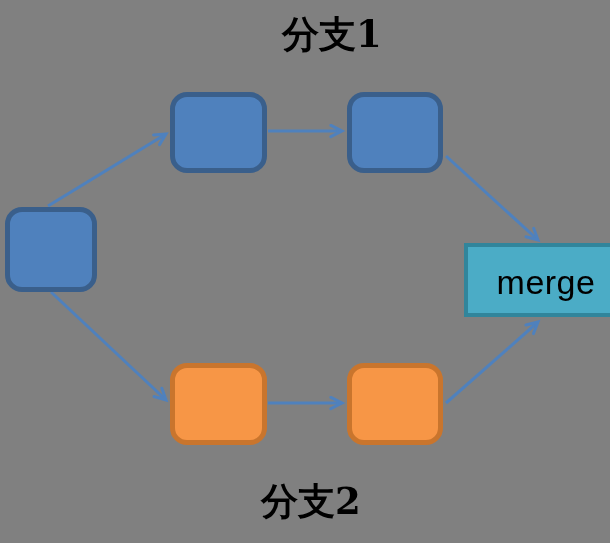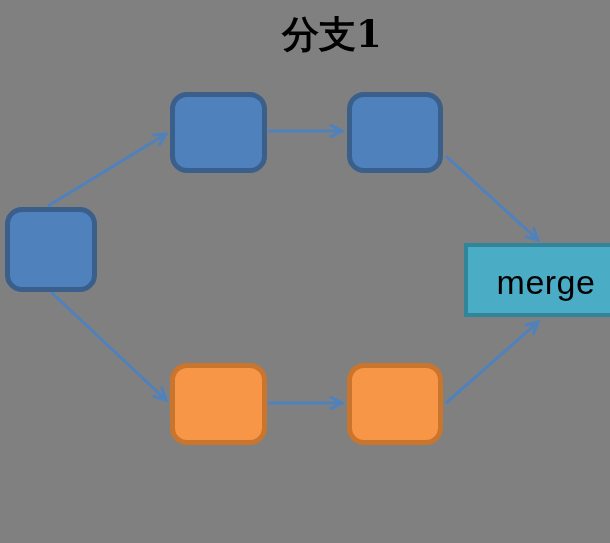--- a/index.html
+++ b/index.html
@@ -111,14 +111,15 @@
   <div id="node-b1-s2" class="node blue"></div>
 
   <div id="node-b2-s1" class="node orange"></div>
 
   <div id="node-b2-s2" class="node orange"></div>
 
   <div class="merge-box">
     <span class="merge-label">merge</span>
   </div>
 
+  <div id="branch2-label" class="branch-label">分支2</div>
 
 </div>
 
 </body></html>

